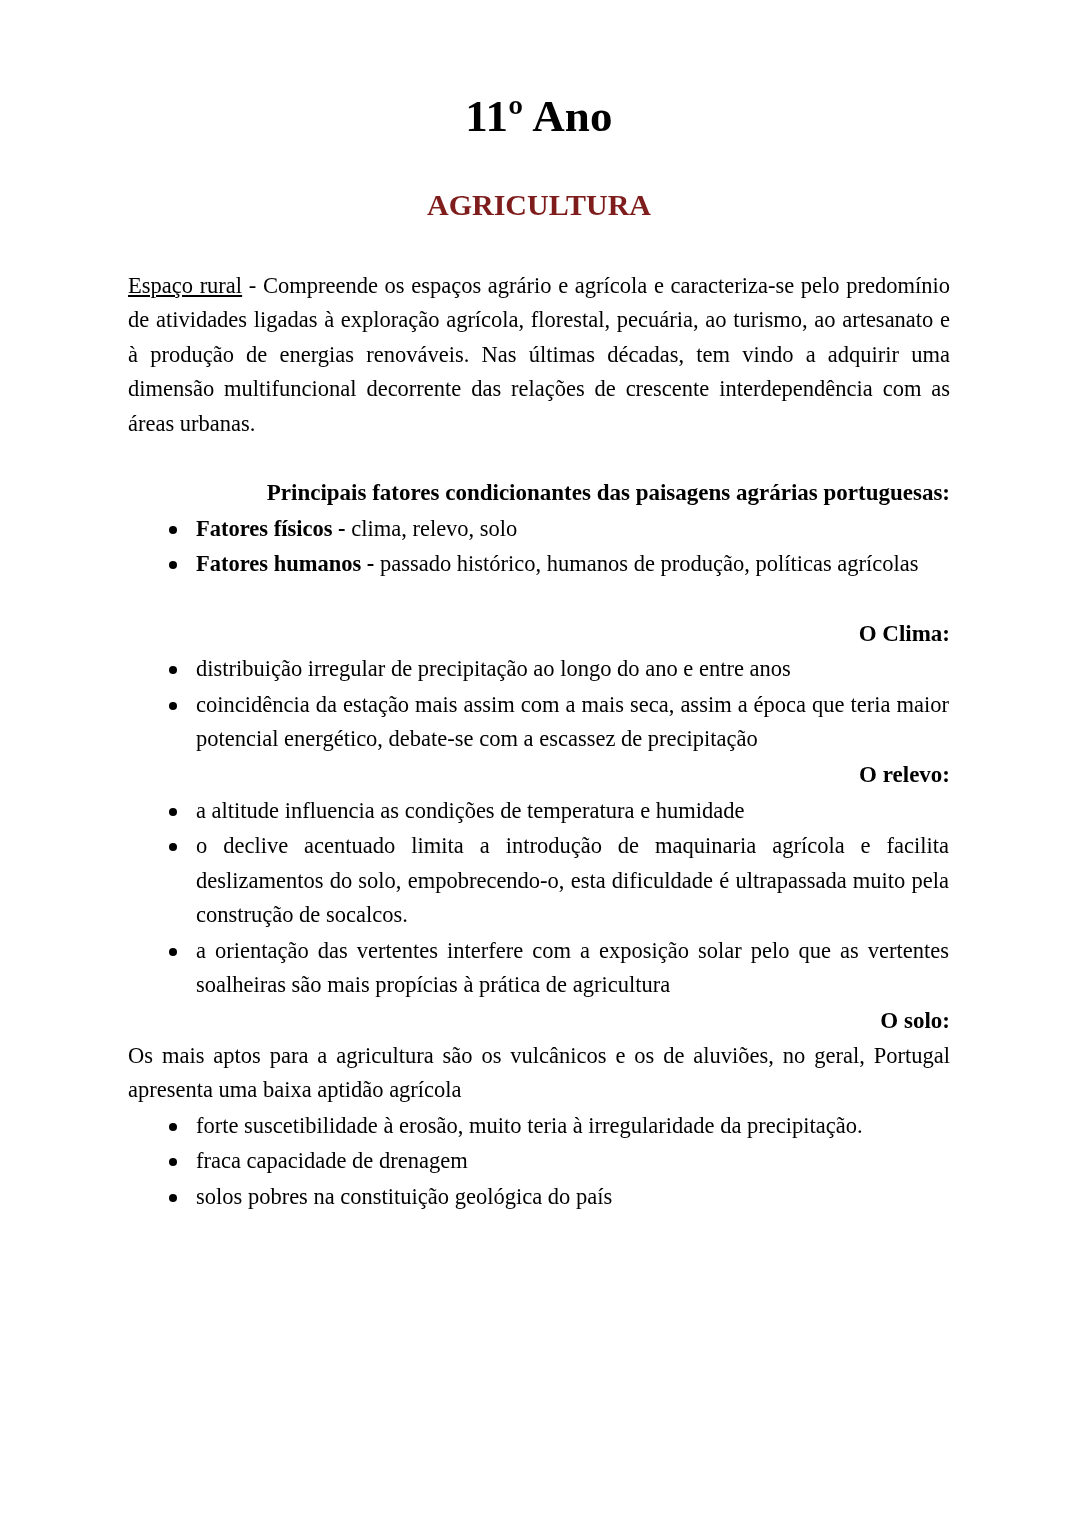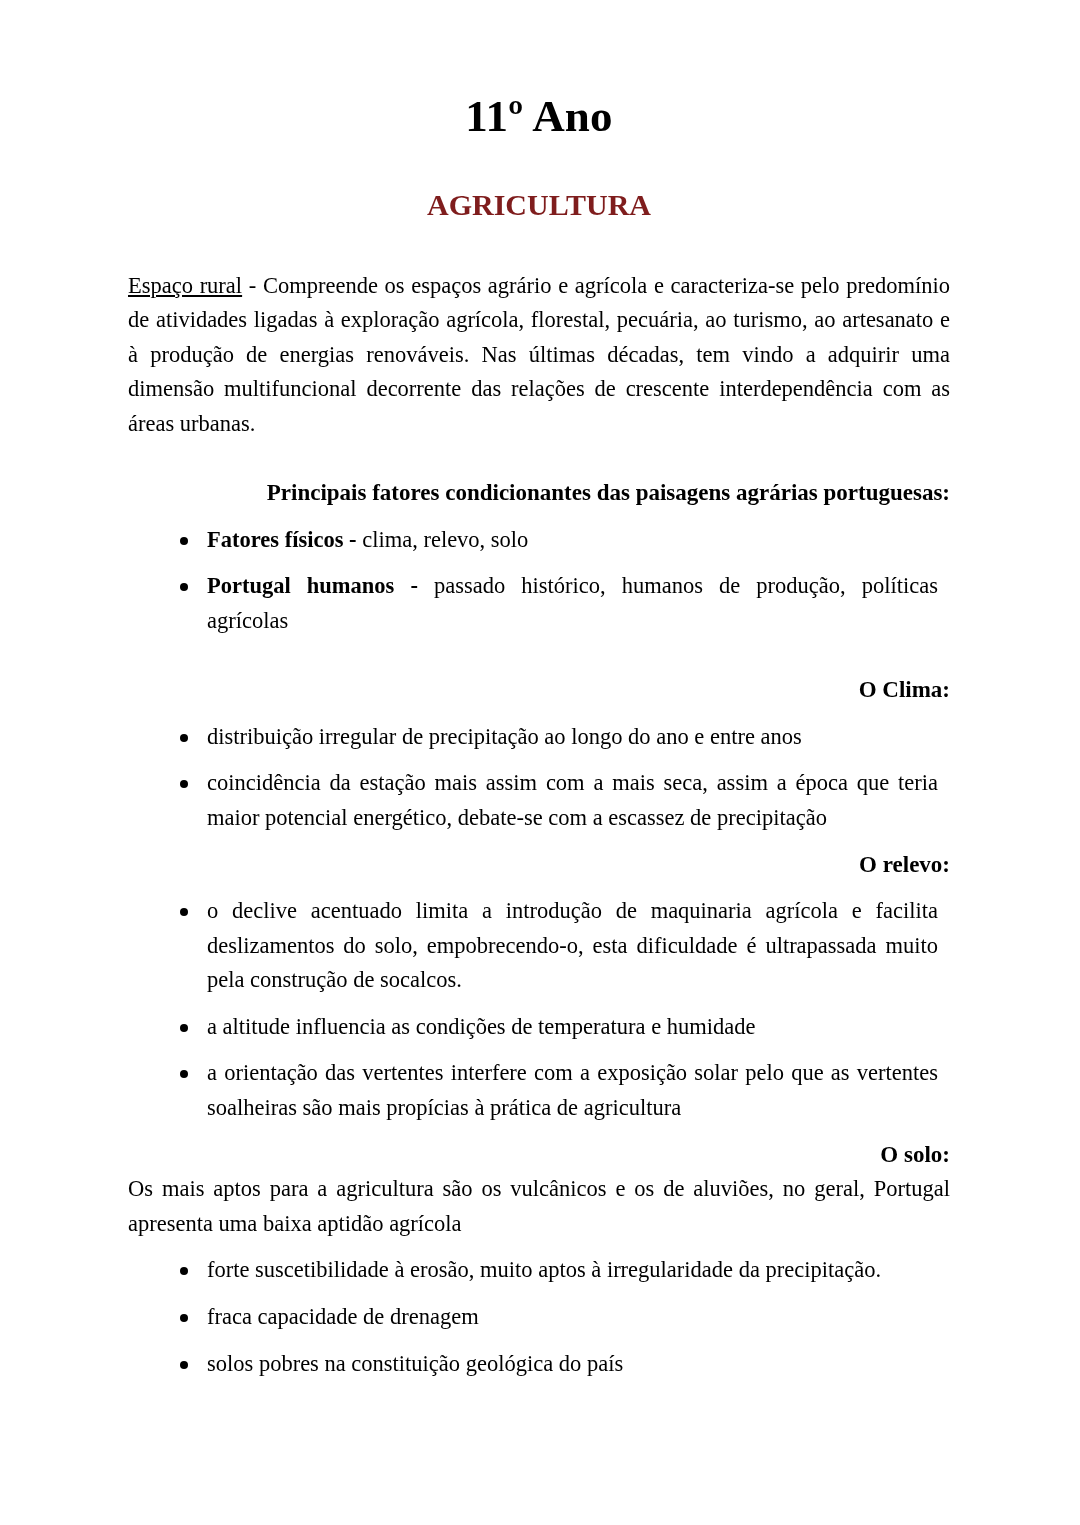--- a/index.html
+++ b/index.html
@@ -81,21 +81,21 @@
     margin: 0;
     padding: 0;
   }
   ul.bullets > li {
     position: relative;
     font-size: 22.5px;
     line-height: 34.6px;
     padding-left: 67px;
     text-align: justify;
     text-justify: inter-word;
-    margin: 12px;
+    margin: 1px;
   }
   ul.bullets > li::before {
     content: "";
     position: absolute;
     left: 40px;
     top: 14px;
     width: 8px;
     height: 8px;
     border-radius: 50%;
     background: #000000;
@@ -115,42 +115,42 @@
     <h1 class="doc-title">11º Ano</h1>
 
     <h2 class="doc-subtitle">AGRICULTURA</h2>
 
     <p class="para first"><span class="lead">Espaço rural</span><span> - </span><span>Compreende os espaços agrário e agrícola e caracteriza-se pelo predomínio de atividades ligadas à exploração agrícola, florestal, pecuária, ao turismo, ao artesanato e à produção de energias renováveis. Nas últimas décadas, tem vindo a adquirir uma dimensão multifuncional decorrente das relações de crescente interdependência com as áreas urbanas.</span></p>
 
     <p class="section-head spaced">Principais fatores condicionantes das paisagens agrárias portuguesas:</p>
 
     <ul class="bullets">
       <li><span class="b">Fatores físicos - </span><span>clima, relevo, solo</span></li>
-      <li><span class="b">Portugal humanos - </span><span>passado histórico, humanos de produção, políticas agrícolas</span></li>
+      <li><span class="b">Fatores humanos - </span><span>passado histórico, humanos de produção, políticas agrícolas</span></li>
     </ul>
 
     <p class="section-head spaced">O Clima:</p>
 
     <ul class="bullets">
       <li>distribuição irregular de precipitação ao longo do ano e entre anos</li>
       <li>coincidência da estação mais assim com a mais seca, assim a época que teria maior potencial energético, debate-se com a escassez de precipitação</li>
     </ul>
 
     <p class="section-head">O relevo:</p>
 
     <ul class="bullets">
+      <li>a altitude influencia as condições de temperatura e humidade</li>
       <li>o declive acentuado limita a introdução de maquinaria agrícola e facilita deslizamentos do solo, empobrecendo-o, esta dificuldade é ultrapassada muito pela construção de socalcos.</li>
-      <li>a altitude influencia as condições de temperatura e humidade</li>
       <li>a orientação das vertentes interfere com a exposição solar pelo que as vertentes soalheiras são mais propícias à prática de agricultura</li>
     </ul>
 
     <p class="section-head">O solo:</p>
 
     <p class="para">Os mais aptos para a agricultura são os vulcânicos e os de aluviões, no geral, Portugal apresenta uma baixa aptidão agrícola</p>
 
     <ul class="bullets">
-      <li>forte suscetibilidade à erosão, muito aptos à irregularidade da precipitação.</li>
+      <li>forte suscetibilidade à erosão, muito teria à irregularidade da precipitação.</li>
       <li>fraca capacidade de drenagem</li>
       <li>solos pobres na constituição geológica do país</li>
     </ul>
 
   </div>
 </div>
 
 </body></html>

